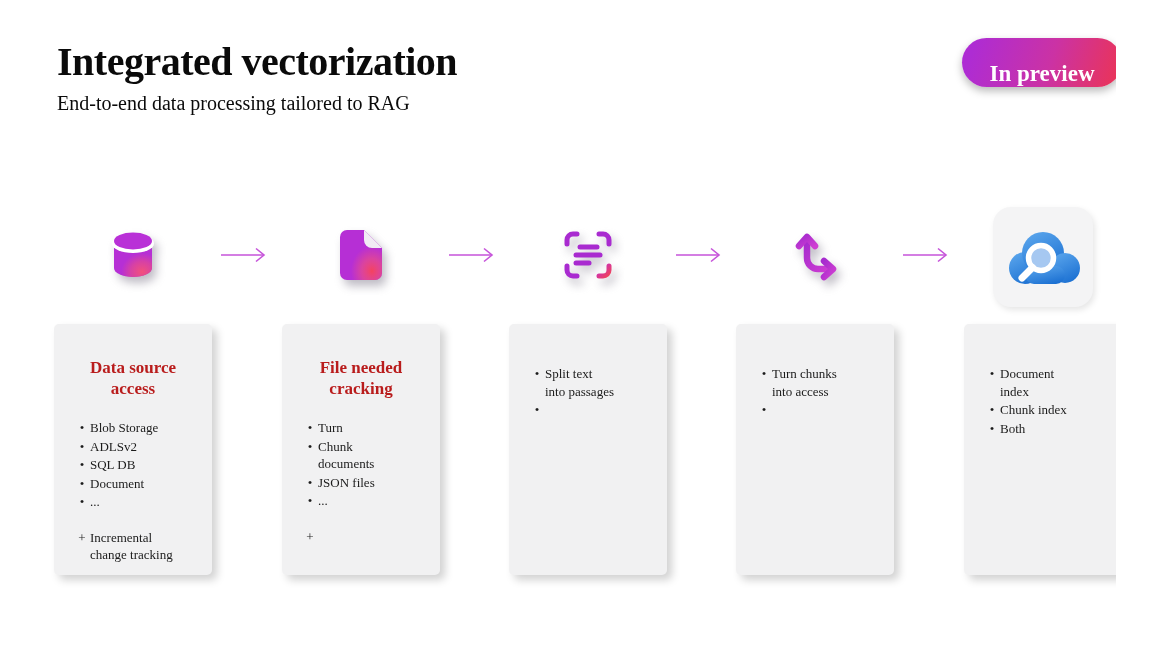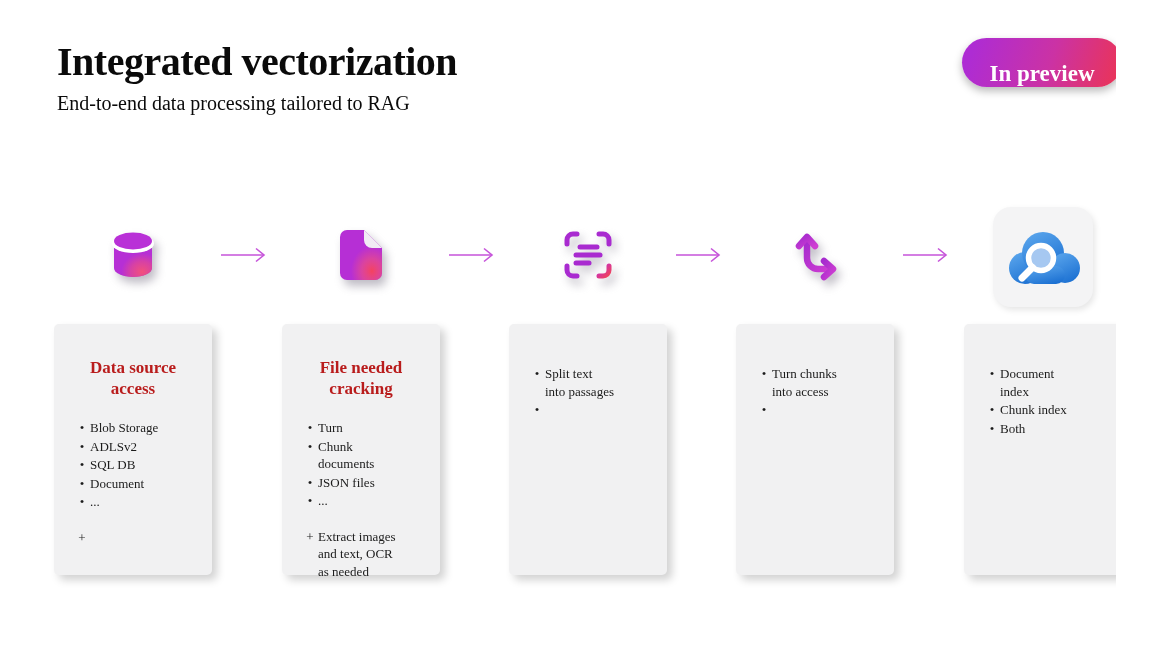--- a/index.html
+++ b/index.html
@@ -107,20 +107,22 @@
             <span class="t">Document</span>
           </li>
         <li>
             <span class="marker">•</span>
             <span class="t">...</span>
           </li>
       </ul>
       <ul class="extras">
         <li>
             <span class="marker">+</span>
+            <span class="t">Incremental
+change tracking</span>
           </li>
       </ul>
     </div>
   </div>
 
   <div class="stage" style="left:282px">
     <div class="icon-slot">
       <span class="icon-shadow">
         <svg width="42" height="50" viewBox="0 0 42 50">
           <defs>
@@ -154,23 +156,20 @@
             <span class="t">JSON files</span>
           </li>
         <li>
             <span class="marker">•</span>
             <span class="t">...</span>
           </li>
       </ul>
       <ul class="extras">
         <li>
             <span class="marker">+</span>
-            <span class="t">Extract images
-and text, OCR
-as needed</span>
           </li>
       </ul>
     </div>
   </div>
 
   <div class="stage" style="left:509px">
     <div class="icon-slot">
       <span class="icon-shadow">
         <svg width="54" height="54" viewBox="0 0 54 54" fill="none" stroke="#a92bd0" stroke-width="5" stroke-linecap="round" stroke-linejoin="round">
           <defs>

